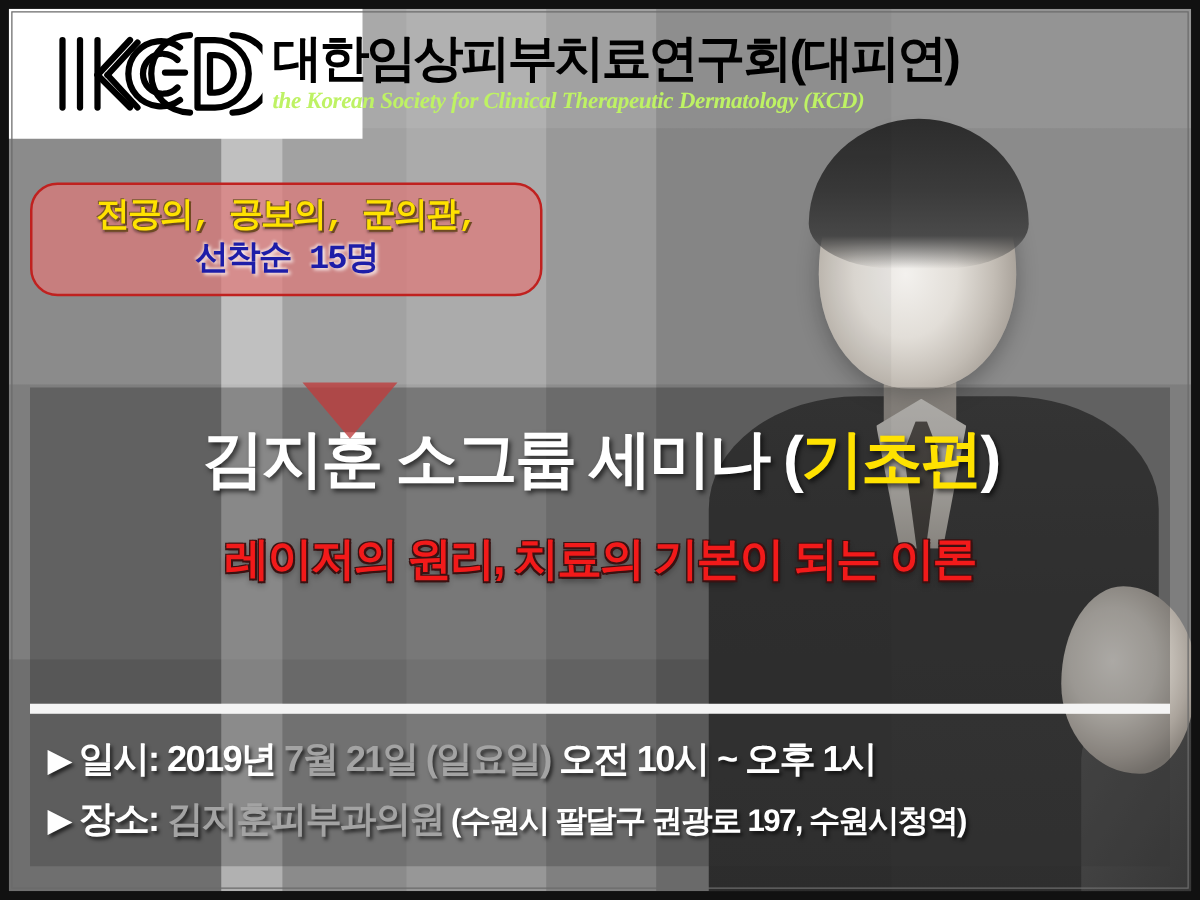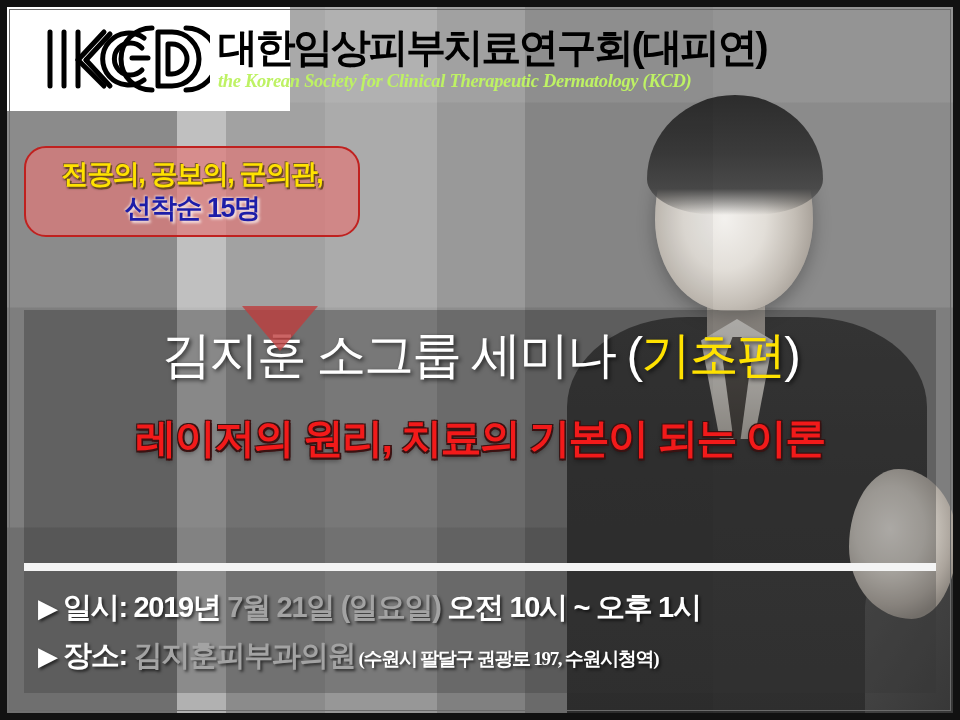--- a/index.html
+++ b/index.html
@@ -188,27 +188,28 @@
   }
 
   
   .callout-wrap {
     position: absolute;
     left: 24px; top: 146px;
     z-index: 20;
   }
   .callout {
     position: relative;
-    width: 336px;
+    width: 410px;
     padding: 11px 10px 12px 10px;
     box-sizing: border-box;
     background: rgba(222, 120, 120, 0.72);
     border: 2px solid #c0211f;
     border-radius: 22px;
     text-align: center;
+    font-family: Liberation Mono, monospace;
   }
   .callout-tail {
     position: absolute;
     left: 218px;
     top: 160px;
     width: 0; height: 0;
     border-left: 38px solid transparent;
     border-right: 38px solid transparent;
     border-top: 45px solid rgba(190, 62, 62, 0.80);
     z-index: 19;
@@ -244,33 +245,33 @@
     left: 24px; top: 310px;
     width: 912px; height: 253px;
     z-index: 12;
     background: rgba(42,42,42,0.34);
     display: flex;
     flex-direction: column;
     align-items: center;
     justify-content: flex-start;
   }
   .main-title {
-    margin-top: 12px;
+    margin-top: 24px;
     font-size: 50px;
-    font-weight: 400;
+    font-weight: 700;
     color: #ffffff;
     letter-spacing: -2.2px;
     white-space: nowrap;
     text-shadow: 2px 2px 4px rgba(0,0,0,0.65);
   }
   .main-title .paren { color: #ffffff; }
   .main-title .accent { color: #ffe200; }
 
   .sub-line {
-    font-size: 41px;
+    font-size: 36px;
     font-weight: 700;
     color: #f21a1a;
     letter-spacing: -1.6px;
     white-space: nowrap;
     text-shadow:
       1.6px 1.6px 0 #3a1212,
       -1px -1px 0 #3a1212,
       1.6px -1px 0 #3a1212,
       -1px 1.6px 0 #3a1212,
       0 3px 5px rgba(0,0,0,0.45);
@@ -317,22 +318,21 @@
     font-size: 29px;
     font-weight: 700;
     color: #ffffff;
     letter-spacing: -1.3px;
     text-shadow: 2px 2px 3px rgba(0,0,0,0.62);
   }
   .info-text .hl {
     color: #a3a3a3;
   }
   .info-text .small {
-    font-size: 19px;
-    font-family: Liberation Serif, serif;
+    font-size: 25px;
   }
 </style>
 </head>
 <body>
 
 <div id="poster">
 
   <div class="photo-bg">
     <div class="photo-wall"></div>
     <div class="subject-suit"></div>

